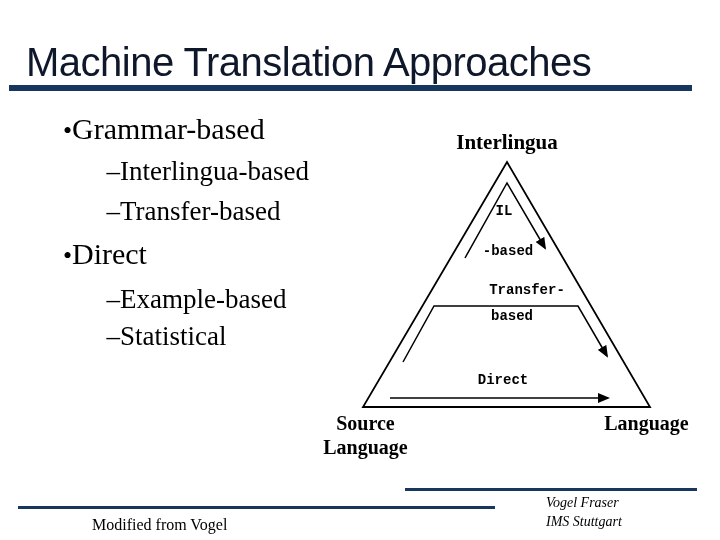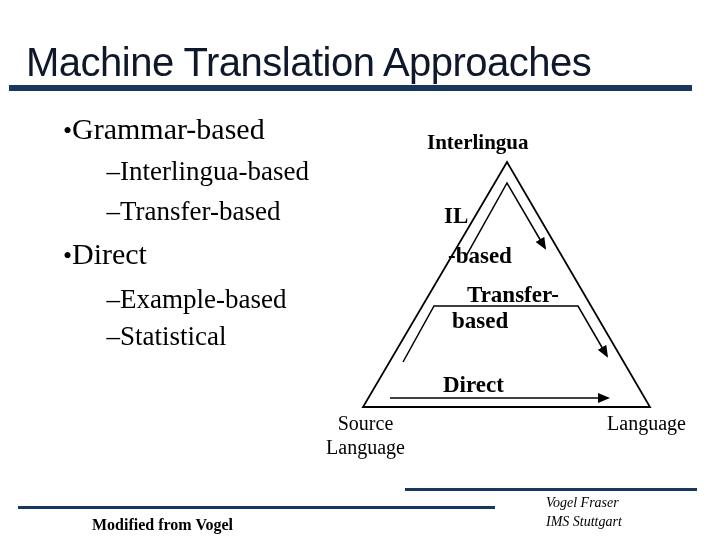--- a/index.html
+++ b/index.html
@@ -25,43 +25,43 @@
   }
 
   
   .bullet-item { position:absolute; white-space:nowrap; line-height:1;text-align:right; }
   .lvl1 { left:44px; font-size:30px; }
   .lvl1 .marker { display:inline-block; width:28px; font-size:26px; }
   .lvl2 { left:82px; font-size:27px;margin-left:16px; }
   .lvl2 .marker { display:inline-block; width:22px; }
 
   
-  .dlabel { position:absolute; line-height:1; white-space:nowrap; }
+  .dlabel { position:absolute; text-align:center; line-height:1; white-space:nowrap; }
   .serifb { font-weight:bold; font-size:21px; }
   .mono {
-    font-family:Liberation Serif, serif;
-    font-weight:bold; font-size:23px;
+    font-family:Liberation Mono, monospace;
+    font-weight:bold; font-size:14px;
   }
   .corner-label {
     position:absolute; text-align:center;
-    font-weight:normal; font-size:20px; line-height:24px; width:125px;
+    font-weight:bold; font-size:20px; line-height:24px; width:125px;
   }
 
   
   .footer-rule-left {
     position:absolute; left:18px; top:506px;
     width:477px; height:3px; background:#17375E;
   }
   .footer-rule-right {
     position:absolute; left:405px; top:488px;
     width:292px; height:3px; background:#17375E;
   }
   .credit {
     position:absolute; left:92px; top:517px;
-    font-size:16px; line-height:1; white-space:nowrap;font-weight:bold;
+    font-size:16px; line-height:1; white-space:nowrap;
   }
   .attribution {
     position:absolute; left:546px; top:493px;
     font-style:italic; font-size:14px; line-height:19px; white-space:nowrap;
   }
 
   svg.diagram-lines { position:absolute; left:0; top:0; }
 </style>
 </head>
 <body>

